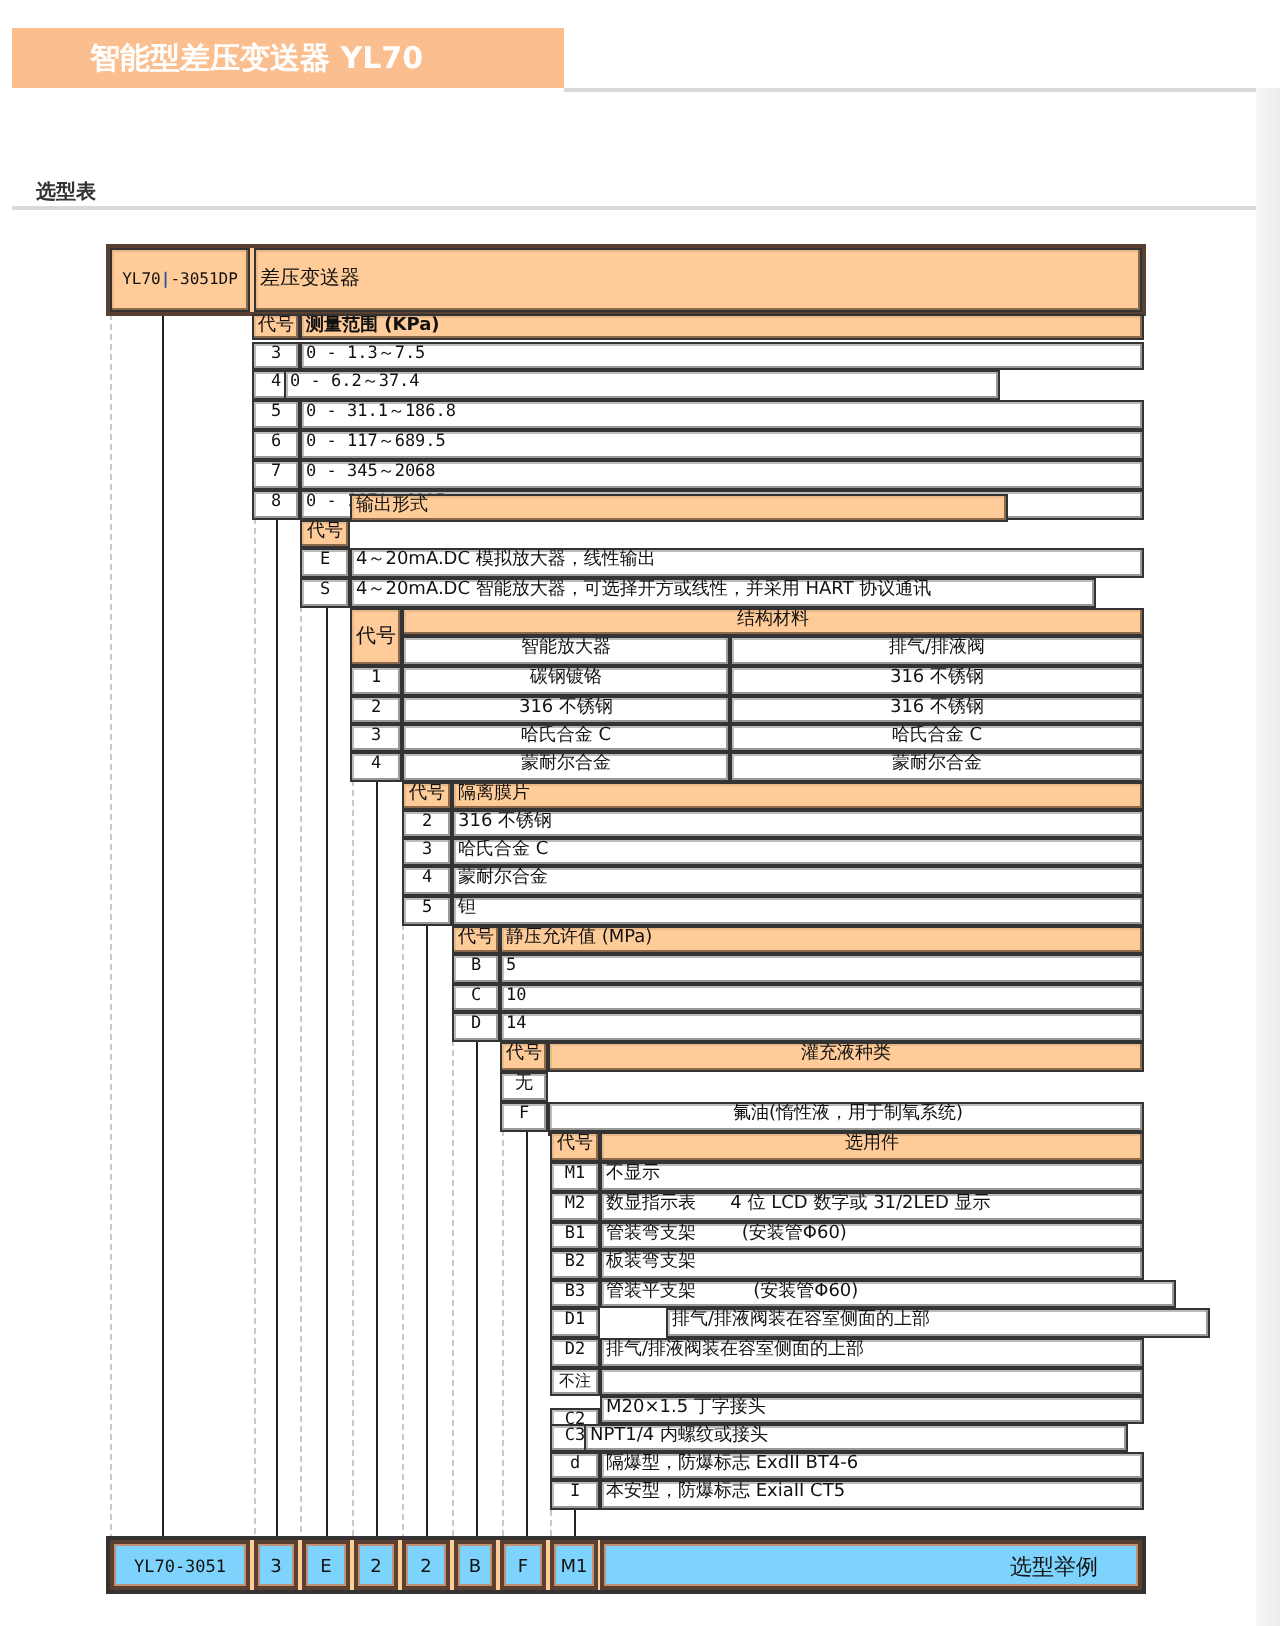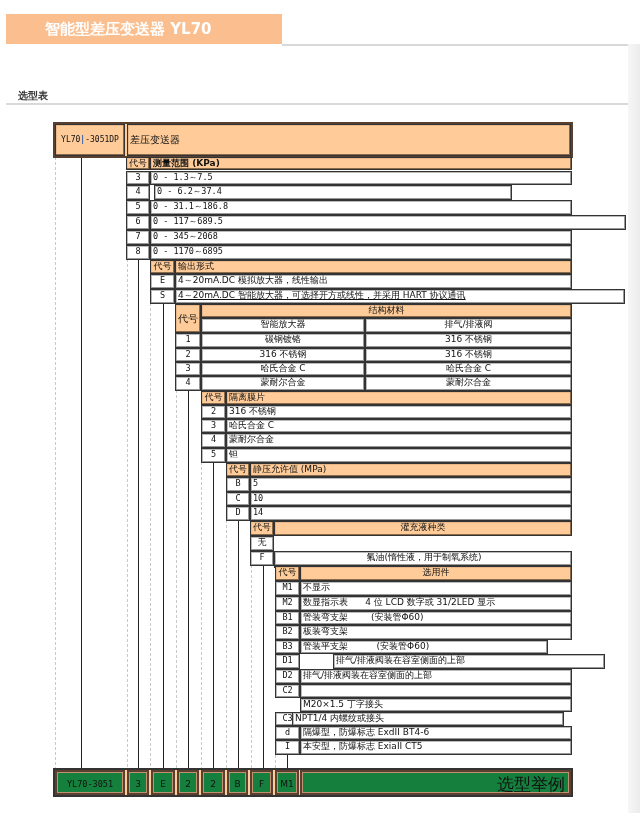--- a/index.html
+++ b/index.html
@@ -13,21 +13,21 @@
   .rshadow { left:628px; top:44px; width:12px; height:769px; background:linear-gradient(to right,#f6f6f6,#ececec); }
 
   .cell { border:1px solid #333; background:#fff; font-size:9px; line-height:11px; color:#111; white-space:nowrap; overflow:hidden;
           box-shadow: inset -1px -1px 0 #999, inset 1px 1px 0 #bbb; padding:0 0 0 2px; }
   .cell.or { background:#ffcc99; box-shadow: inset -1px -1px 0 #8a6a4a, inset 1px 1px 0 #e8b888; }
   .cell.c { text-align:center; padding:0; }
   .cell.mono { font-family:"DejaVu Sans Mono", monospace; font-size:8.5px; }
   .big { font-size:10px; line-height:30px; }
   .vl { width:1px; background:#222; }
   .vd { width:1px; background:repeating-linear-gradient(to bottom,#c8c8c8 0 3px,transparent 3px 5px); }
-  .bar { background:#15803d; border:2px solid #5a4030; box-shadow: inset 0 0 0 1px #c09070; font-size:9px; line-height:24px; text-align:center; color:#111; }
+  .bar { background:#7dd3fc; border:2px solid #5a4030; box-shadow: inset 0 0 0 1px #c09070; font-size:9px; line-height:24px; text-align:center; color:#111; }
   .mark { color:#2255aa; font-weight:bold; }
 </style>
 </head>
 <body>
 
 <div class="abs hdr-bar"></div>
 <div class="abs hdr-title">智能型差压变送器 YL70</div>
 <div class="abs hline" style="left:282px;top:44px;width:346px;"></div>
 <div class="abs sec-title">选型表</div>
 <div class="abs hline" style="left:6px;top:103px;width:622px;"></div>
@@ -54,36 +54,36 @@
 <div class="abs cell or mono c big" style="left:55px;top:124px;width:70px;height:32px;line-height:30px;font-size:8px;">
   <span>YL70</span><span class="mark">|</span><span>-3051DP</span>
 </div>
 <div class="abs cell or big" style="left:127px;top:124px;width:444px;height:32px;line-height:30px;">差压变送器</div>
 
 <div class="abs cell or c" style="left:126px;top:157px;width:24px;height:13px;">代号</div>
 <div class="abs cell or" style="left:150px;top:157px;width:422px;height:13px;font-weight:bold;">测量范围 (KPa)</div>
 <div class="abs cell c mono" style="left:126px;top:171px;width:24px;height:14px;">3</div>
 <div class="abs cell mono" style="left:150px;top:171px;width:422px;height:14px;">0 - 1.3～7.5</div>
 <div class="abs cell c mono" style="left:126px;top:185px;width:24px;height:15px;">4</div>
-<div class="abs cell mono" style="left:154px;top:185px;width:358px;height:15px;">0 - 6.2～37.4</div>
+<div class="abs cell mono" style="left:142px;top:185px;width:358px;height:15px;">0 - 6.2～37.4</div>
 <div class="abs cell c mono" style="left:126px;top:200px;width:24px;height:15px;">5</div>
 <div class="abs cell mono" style="left:150px;top:200px;width:422px;height:15px;">0 - 31.1～186.8</div>
 <div class="abs cell c mono" style="left:126px;top:215px;width:24px;height:15px;">6</div>
-<div class="abs cell mono" style="left:150px;top:215px;width:476px;height:15px;">0 - 117～689.5</div>
+<div class="abs cell mono" style="left:150px;top:215px;width:422px;height:15px;">0 - 117～689.5</div>
 <div class="abs cell c mono" style="left:126px;top:230px;width:24px;height:15px;">7</div>
 <div class="abs cell mono" style="left:150px;top:230px;width:422px;height:15px;">0 - 345～2068</div>
 <div class="abs cell c mono" style="left:126px;top:245px;width:24px;height:15px;">8</div>
 <div class="abs cell mono" style="left:150px;top:245px;width:422px;height:15px;">0 - 1170～6895</div>
 
 <div class="abs cell or c" style="left:150px;top:260px;width:25px;height:14px;">代号</div>
-<div class="abs cell or" style="left:175px;top:260px;width:397px;height:14px;">输出形式</div>
+<div class="abs cell or" style="left:175px;top:247px;width:329px;height:14px;">输出形式</div>
 <div class="abs cell c mono" style="left:150px;top:274px;width:25px;height:15px;">E</div>
 <div class="abs cell" style="left:175px;top:274px;width:397px;height:15px;">4～20mA.DC 模拟放大器，线性输出</div>
 <div class="abs cell c mono" style="left:150px;top:289px;width:25px;height:15px;">S</div>
-<div class="abs cell" style="left:175px;top:289px;width:450px;height:15px;text-decoration:underline;">4～20mA.DC 智能放大器，可选择开方或线性，并采用 HART 协议通讯</div>
+<div class="abs cell" style="left:175px;top:289px;width:373px;height:15px;">4～20mA.DC 智能放大器，可选择开方或线性，并采用 HART 协议通讯</div>
 
 <div class="abs cell or c" style="left:175px;top:304px;width:26px;height:29px;line-height:27px;font-size:10px;">代号</div>
 <div class="abs cell or c" style="left:201px;top:304px;width:371px;height:14px;">结构材料</div>
 <div class="abs cell c" style="left:201px;top:318px;width:164px;height:15px;">智能放大器</div>
 <div class="abs cell c" style="left:365px;top:318px;width:207px;height:15px;">排气/排液阀</div>
 
 <div class="abs cell c mono" style="left:175px;top:333px;width:26px;height:15px;">1</div>
 <div class="abs cell c" style="left:201px;top:333px;width:164px;height:15px;">碳钢镀铬</div>
 <div class="abs cell c" style="left:365px;top:333px;width:207px;height:15px;">316 不锈钢</div>
 <div class="abs cell c mono" style="left:175px;top:348px;width:26px;height:14px;">2</div>
@@ -128,38 +128,38 @@
 
 <div class="abs cell c mono" style="left:275px;top:581px;width:25px;height:15px;">M1</div>
 <div class="abs cell" style="left:300px;top:581px;width:272px;height:15px;">不显示</div>
 <div class="abs cell c mono" style="left:275px;top:596px;width:25px;height:15px;">M2</div>
 <div class="abs cell" style="left:300px;top:596px;width:272px;height:15px;white-space:pre;">数显指示表      4 位 LCD 数字或 31/2LED 显示</div>
 <div class="abs cell c mono" style="left:275px;top:611px;width:25px;height:14px;">B1</div>
 <div class="abs cell" style="left:300px;top:611px;width:272px;height:14px;white-space:pre;">管装弯支架        (安装管Φ60)</div>
 <div class="abs cell c mono" style="left:275px;top:625px;width:25px;height:15px;">B2</div>
 <div class="abs cell" style="left:300px;top:625px;width:272px;height:15px;">板装弯支架</div>
 <div class="abs cell c mono" style="left:275px;top:640px;width:25px;height:14px;">B3</div>
-<div class="abs cell" style="left:300px;top:640px;width:248px;height:14px;white-space:pre;">管装平支架          (安装管Φ60)</div>
+<div class="abs cell" style="left:300px;top:640px;width:288px;height:14px;white-space:pre;">管装平支架          (安装管Φ60)</div>
 <div class="abs cell c mono" style="left:275px;top:654px;width:25px;height:15px;">D1</div>
 <div class="abs cell" style="left:300px;top:654px;width:272px;height:15px;margin-left:33px;">排气/排液阀装在容室侧面的上部</div>
 <div class="abs cell c mono" style="left:275px;top:669px;width:25px;height:15px;">D2</div>
 <div class="abs cell" style="left:300px;top:669px;width:272px;height:15px;">排气/排液阀装在容室侧面的上部</div>
 <div class="abs cell c" style="left:275px;top:684px;width:25px;height:14px;font-size:8px;">不注</div>
 <div class="abs cell" style="left:300px;top:684px;width:272px;height:14px;"></div>
-<div class="abs cell c mono" style="left:275px;top:684px;width:25px;height:14px;">C2</div>
+<div class="abs cell c mono" style="left:275px;top:704px;width:25px;height:14px;">C2</div>
 <div class="abs cell" style="left:300px;top:698px;width:272px;height:14px;">M20×1.5 丁字接头</div>
 <div class="abs cell c mono" style="left:275px;top:712px;width:25px;height:14px;">C3</div>
 <div class="abs cell" style="left:292px;top:712px;width:272px;height:14px;">NPT1/4 内螺纹或接头</div>
 <div class="abs cell c mono" style="left:275px;top:726px;width:25px;height:14px;">d</div>
 <div class="abs cell" style="left:300px;top:726px;width:272px;height:14px;">隔爆型，防爆标志 ExdII BT4-6</div>
 <div class="abs cell c mono" style="left:275px;top:740px;width:25px;height:15px;">I</div>
 <div class="abs cell" style="left:300px;top:740px;width:272px;height:15px;">本安型，防爆标志 ExiaII CT5</div>
 
 <div class="abs" style="left:53px;top:768px;width:520px;height:29px;border:2px solid #333;background:#ffcc99;"></div>
 <div class="abs bar mono" style="left:55px;top:770px;width:70px;height:25px;font-family:'DejaVu Sans Mono',monospace;font-size:8.5px;">YL70-3051</div>
 <div class="abs bar" style="left:127px;top:770px;width:22px;height:25px;">3</div>
 <div class="abs bar" style="left:151px;top:770px;width:24px;height:25px;">E</div>
 <div class="abs bar" style="left:177px;top:770px;width:22px;height:25px;">2</div>
 <div class="abs bar" style="left:201px;top:770px;width:24px;height:25px;">2</div>
 <div class="abs bar" style="left:227px;top:770px;width:21px;height:25px;">B</div>
 <div class="abs bar" style="left:250px;top:770px;width:23px;height:25px;">F</div>
 <div class="abs bar" style="left:275px;top:770px;width:24px;height:25px;">M1</div>
-<div class="abs bar" style="left:300px;top:770px;width:271px;height:25px;text-align:right;padding-right:4px;font-size:17px;">选型举例</div>
+<div class="abs bar" style="left:300px;top:770px;width:271px;height:25px;text-align:right;padding-right:20px;font-size:11px;">选型举例</div>
 
 </body></html>

